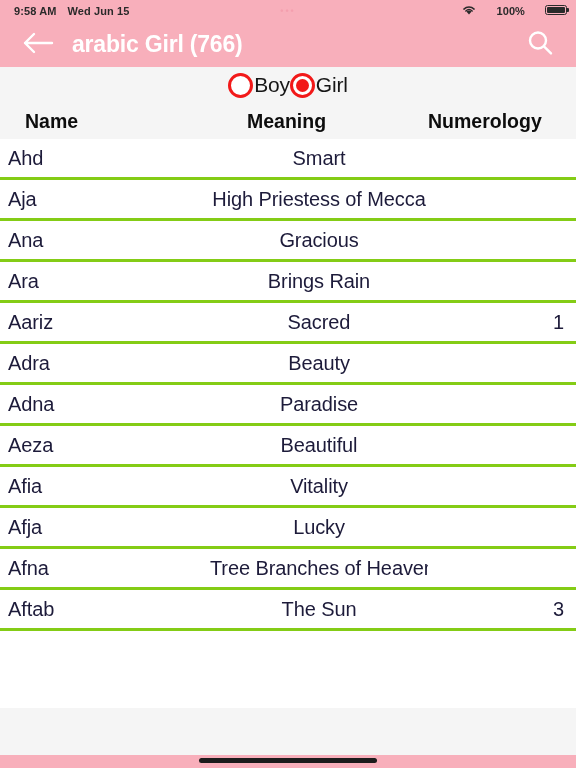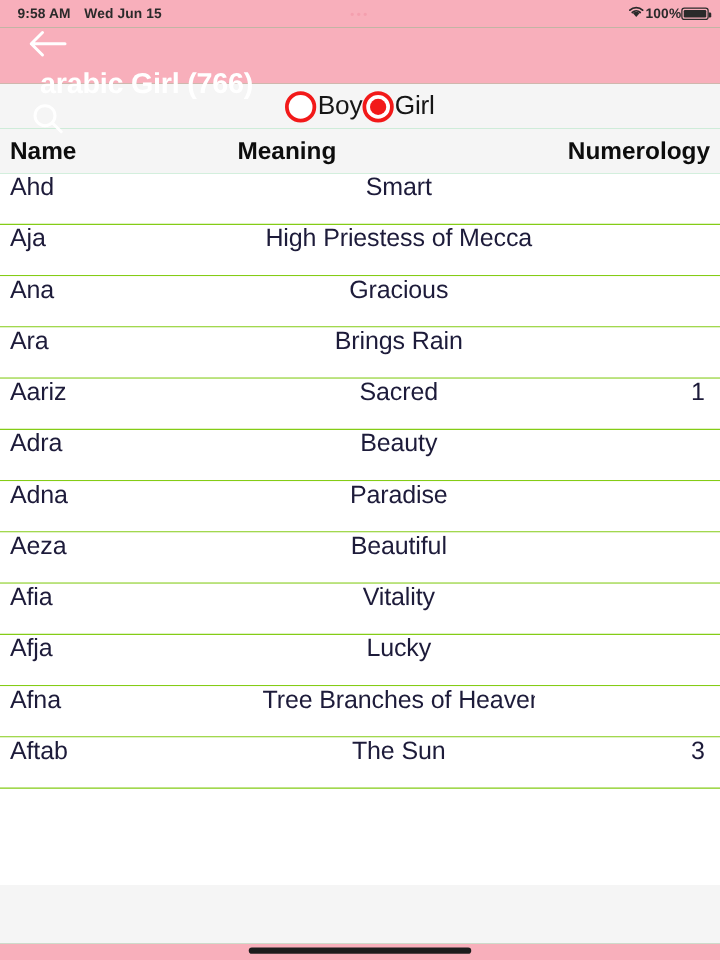--- a/index.html
+++ b/index.html
@@ -24,40 +24,39 @@
     font-size:11px; font-weight:bold; color:#2a2a2a;
     letter-spacing:0.1px;
   }
   .sb-time{ margin-right:11px; }
   .sb-date{}
   .sb-spacer{ flex:1; }
   .sb-dots{
     position:absolute; left:50%; top:9px; transform:translateX(-50%);
     letter-spacing:2px; font-size:9px; color:#f49fae; line-height:4px;
   }
-  .sb-right{ display:flex; align-items:center; gap:0; }
+  .sb-right{ display:flex; gap:20px; }
   .wifi-ico{ display:block; }
   .sb-batt-pct{ font-size:11px; font-weight:bold; }
   .batt{
     width:22px; height:10px; border:1.4px solid #2a2a2a; border-radius:2.5px;
     position:relative; display:inline-block;
   }
   .batt:after{
     content:""; position:absolute; right:-3.4px; top:2.6px;
     width:2px; height:4px; background:#2a2a2a; border-radius:0 1px 1px 0;
   }
   .batt-fill{ position:absolute; left:1px; top:1px; bottom:1px; width:18px; background:#2a2a2a; border-radius:1px; }
 
   
   .navbar{
     height:45px; background:#f8afbb;
-    display:flex; 
+    display:flex; align-items:center;
     padding:0 16px 0 18px;
     position:relative;
-    flex-direction:column;
   }
   .back-btn{ width:40px; height:40px; display:flex; align-items:center; justify-content:center; cursor:pointer;}
   .nav-title{
     color:#ffffff; font-size:23px; font-weight:bold;
     margin-left:14px; letter-spacing:-0.2px;
     white-space:nowrap;
   }
   .nav-spacer{ flex:1; }
   .search-btn{ width:40px; height:40px; display:flex; align-items:center; justify-content:center; cursor:pointer;}
 
@@ -76,33 +75,33 @@
   .radio .dot{ width:13px; height:13px; border-radius:50%; background:transparent; }
   .radio.sel .dot{ background:#f21919; }
   .gender-label{ font-size:21px; color:#161616; letter-spacing:-0.2px; }
 
   
   .thead{
     height:36px; background:#f5f5f5;
     display:flex; align-items:center;
     font-size:19.5px; font-weight:bold; color:#0d0d0d;
   }
-  .th-name{ width:190px; padding-left:8px; }
+  .th-name{ width:247px; padding-left:25px; }
   .th-meaning{ flex:1; }
-  .th-num{ width:148px; text-align:right; padding-right:8px; }
+  .th-num{ width:148px; padding-right:8px; }
 
   
   .list{
     position:absolute; left:0; top:139px; right:0; bottom:60px;
     background:#ffffff; overflow:hidden;
   }
   .row{
     height:41px;
-    display:flex; 
-    border-bottom:1px solid #84cc16;
+    display:flex; align-items:center;
+    border-bottom:3px solid #84cc16;
     background:#ffffff;
   }
   .c-name{
     width:210px; padding-left:8px;
     font-size:20px; color:#1d1b3a; letter-spacing:-0.1px;
     white-space:nowrap; overflow:hidden;
   }
   .c-meaning{
     flex:1;
     font-size:20px; color:#1d1b3a; letter-spacing:-0.1px;

